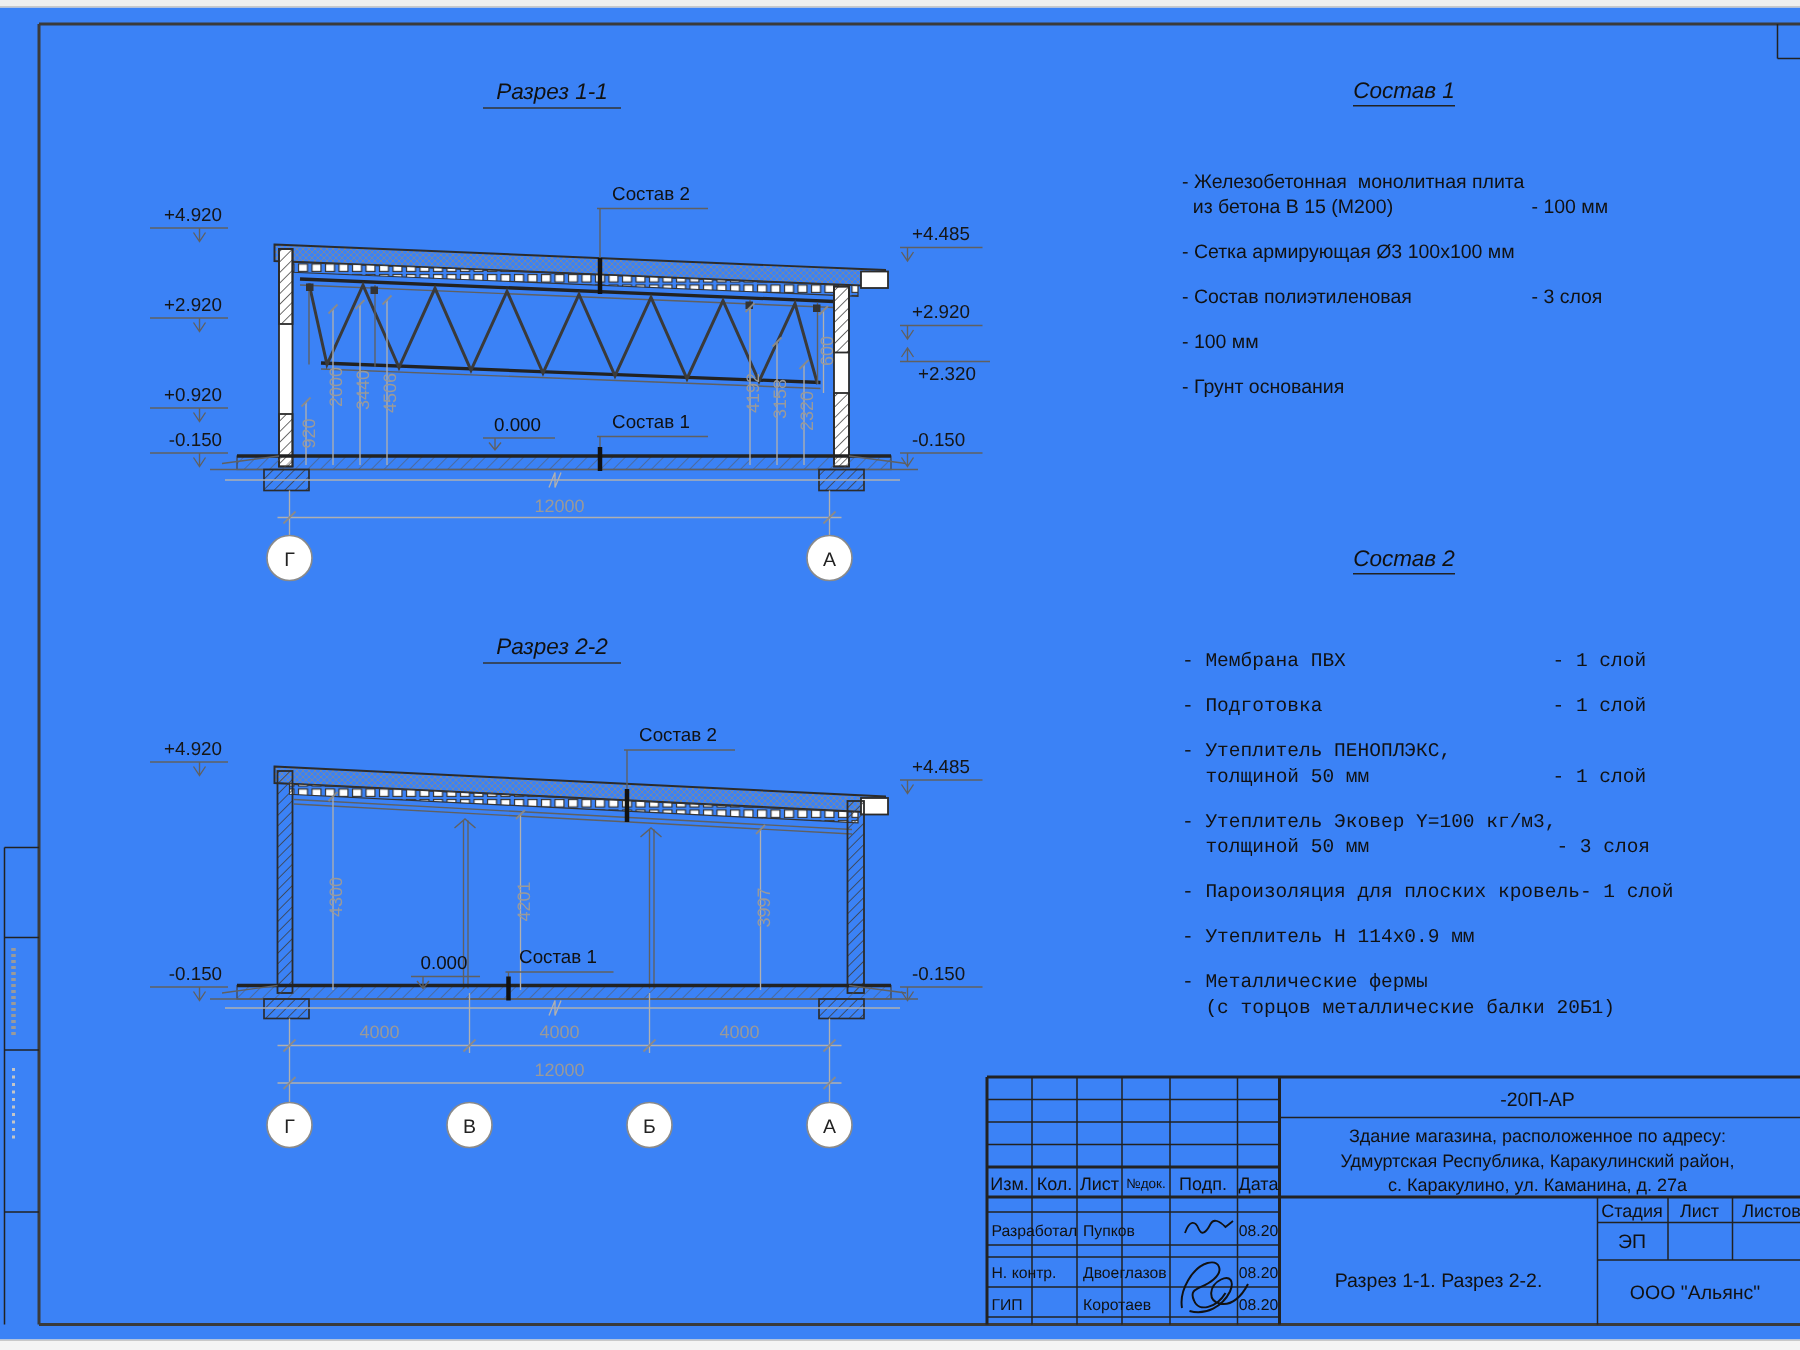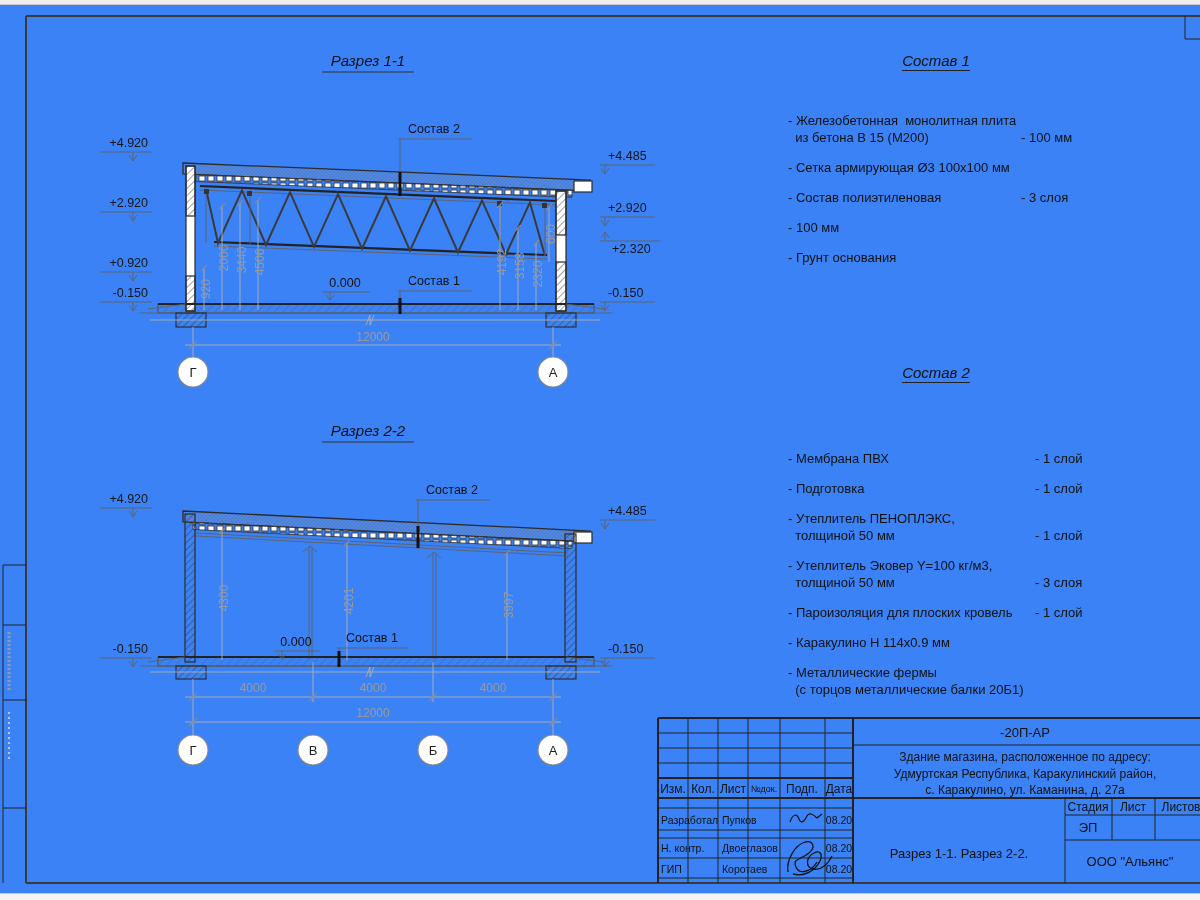--- a/index.html
+++ b/index.html
@@ -412,21 +412,21 @@
     </div>
     <div class="s-item">
       <div class="s-name">- Грунт основания</div>
       <div class="s-val"></div>
     </div>
   </div>
 
   <div class="sostav-title" style="left:786px;top:364px;">
     <span>Состав 2</span>
   </div>
-  <div class="sostav-list s2" style="left:788px;top:450px;">
+  <div class="sostav-list s2" style="left:788px;top:432px;font-family:Liberation Mono, monospace;">
     <div class="s-item">
       <div class="s-name">- Мембрана ПВХ</div>
       <div class="s-val">- 1 слой</div>
     </div>
     <div class="s-item">
       <div class="s-name">- Подготовка</div>
       <div class="s-val">- 1 слой</div>
     </div>
     <div class="s-item">
       <div class="s-name">- Утеплитель ПЕНОПЛЭКС,
@@ -436,21 +436,21 @@
     <div class="s-item">
       <div class="s-name">- Утеплитель Эковер Y=100 кг/м3,
   толщиной 50 мм</div>
       <div class="s-val">- 3 слоя</div>
     </div>
     <div class="s-item">
       <div class="s-name">- Пароизоляция для плоских кровель</div>
       <div class="s-val">- 1 слой</div>
     </div>
     <div class="s-item">
-      <div class="s-name">- Каракулино Н 114x0.9 мм</div>
+      <div class="s-name">- Утеплитель Н 114x0.9 мм</div>
       <div class="s-val"></div>
     </div>
     <div class="s-item">
       <div class="s-name">- Металлические фермы
   (с торцов металлические балки 20Б1)</div>
       <div class="s-val"></div>
     </div>
   </div>
 
   <div class="edge-bottom"></div>

